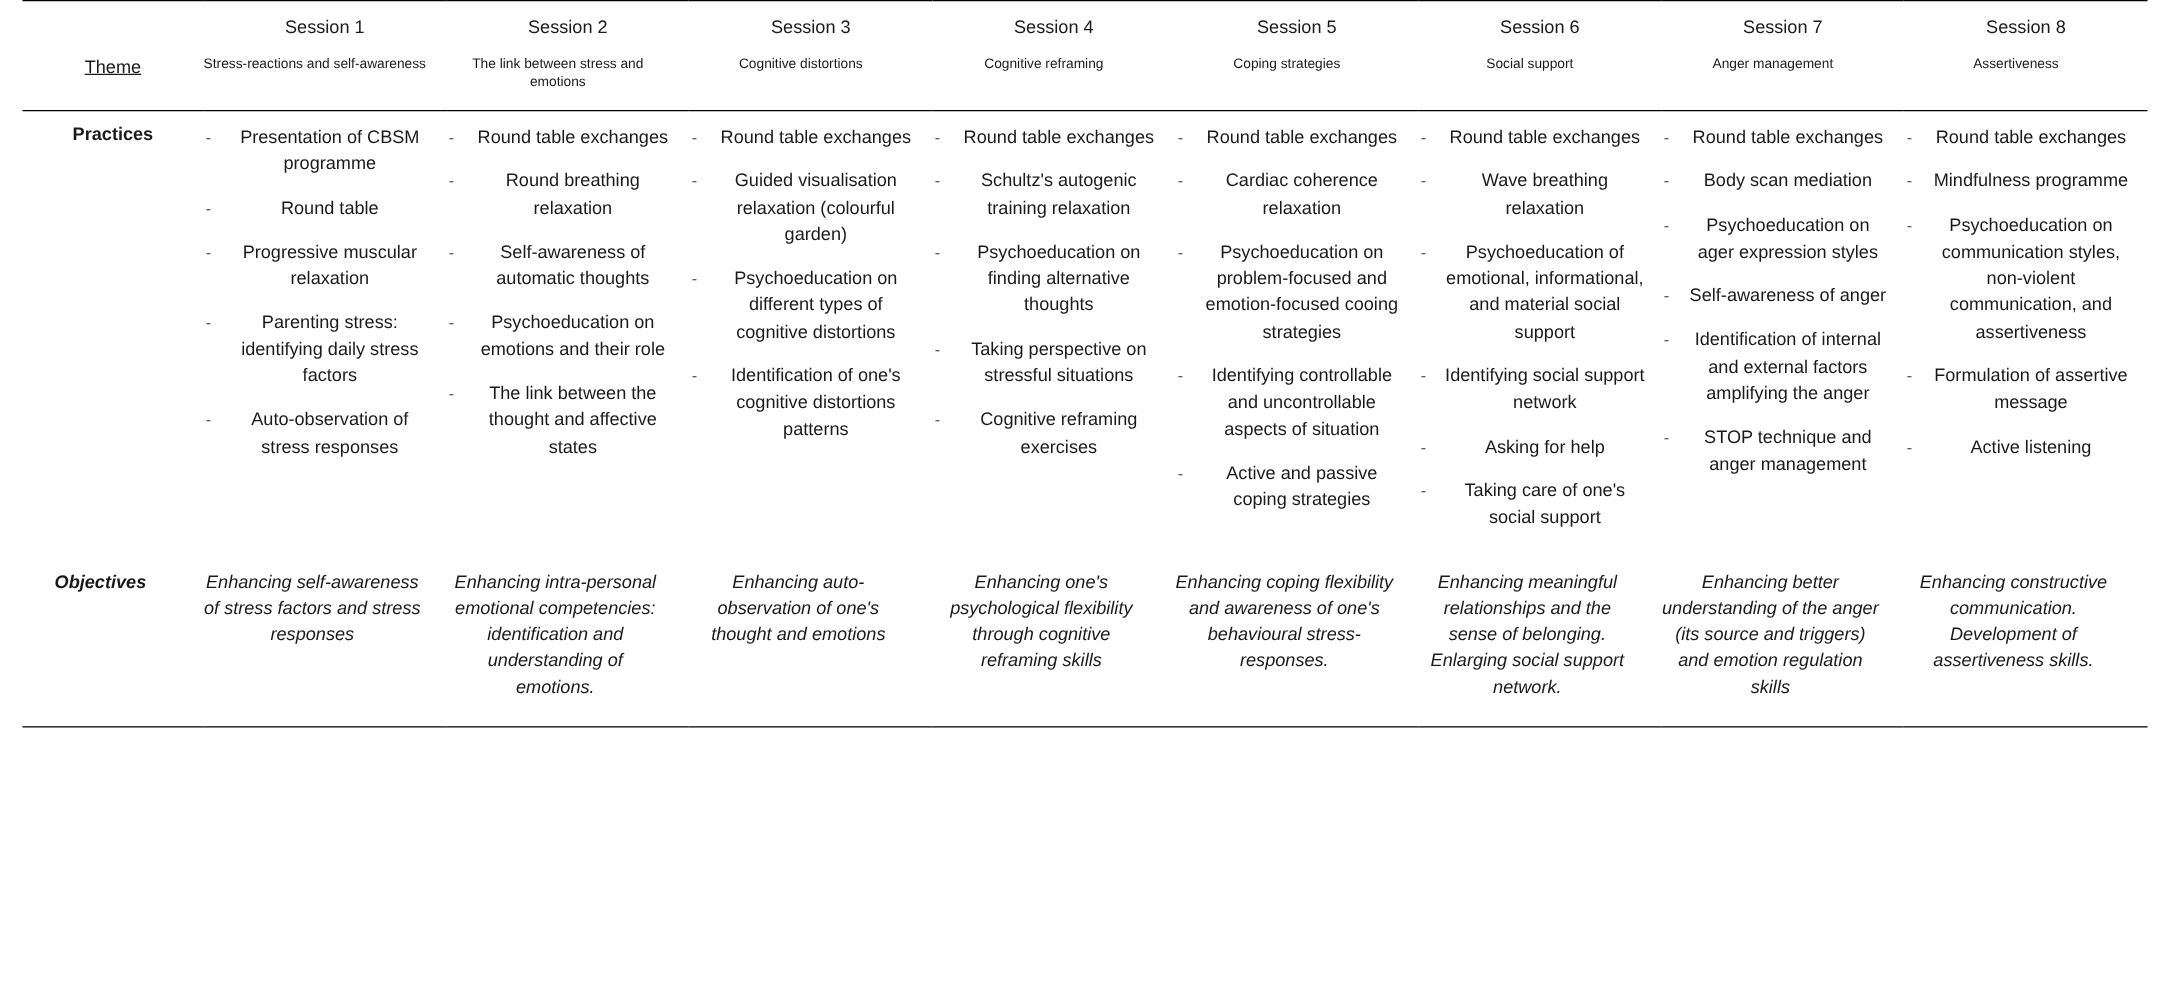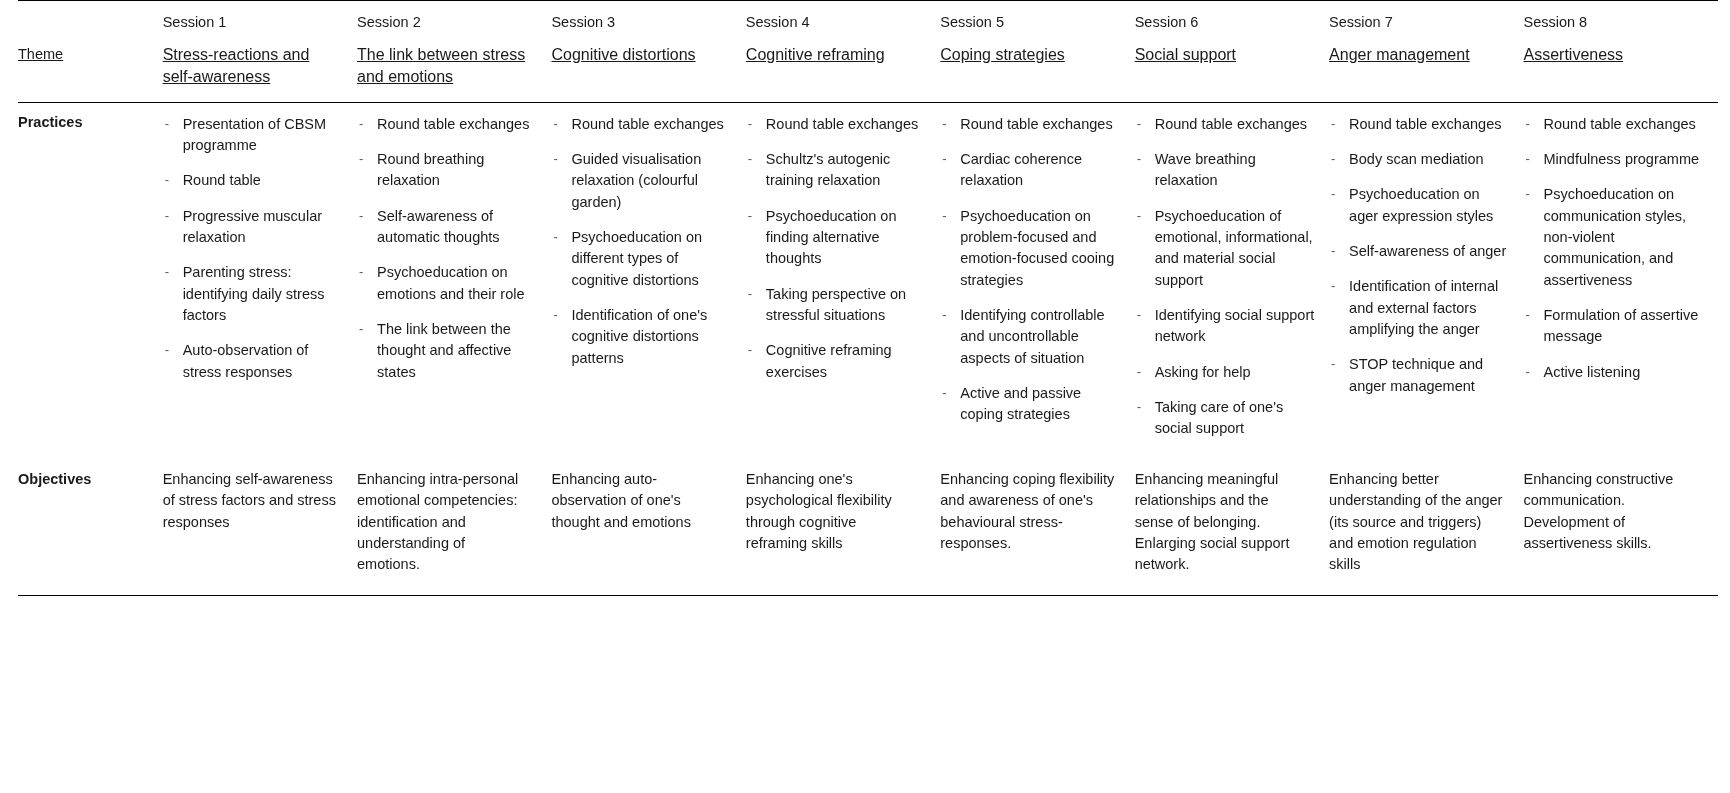--- a/index.html
+++ b/index.html
@@ -31,61 +31,61 @@
   col.rowlabel { width: 125px; }
   col.sess { width: 168px; }
 
   
   tr.rule-top > * { border-top: 1.6px solid #000; }
   tr.rule-mid > * { border-top: 1.6px solid #000; margin-left: 16px; }
   tr.rule-bottom > * { border-top: 1.4px solid #000; }
 
   th, td {
     vertical-align: top;
-    text-align: left;
+    text-align: center;
     font-weight: normal;
     padding: 0;
   }
 
   .session-head {
     padding-top: 12px;
     padding-bottom: 11px;
     font-size: 14.5px;
     line-height: 1.35;
   }
   .theme-label {
     font-size: 14.5px;
     line-height: 1.38;
     padding-bottom: 14px;
     text-decoration: underline;
   }
   .theme-text {
-    font-size: 16px;
+    font-size: 11px;
     line-height: 1.38;
     padding-bottom: 14px;
     padding-right: 16px;
-    text-decoration: underline;
   }
   .rowhead {
     font-weight: bold;
     font-size: 14.5px;
     padding-top: 11px;
     white-space: nowrap;
   }
   .practices-cell {
     padding-top: 11px;
     padding-bottom: 20px;
     padding-right: 12px;
   }
   .objectives-cell {
     padding-top: 10px;
     padding-bottom: 20px;
     padding-right: 20px;
     font-size: 14.5px;
     line-height: 1.45;
+    font-style: italic;
   }
   ul.bullets {
     margin: 0;
     padding: 0;
     list-style: none;
   }
   ul.bullets li {
     position: relative;
     padding-left: 20px;
     margin-bottom: 14px;

